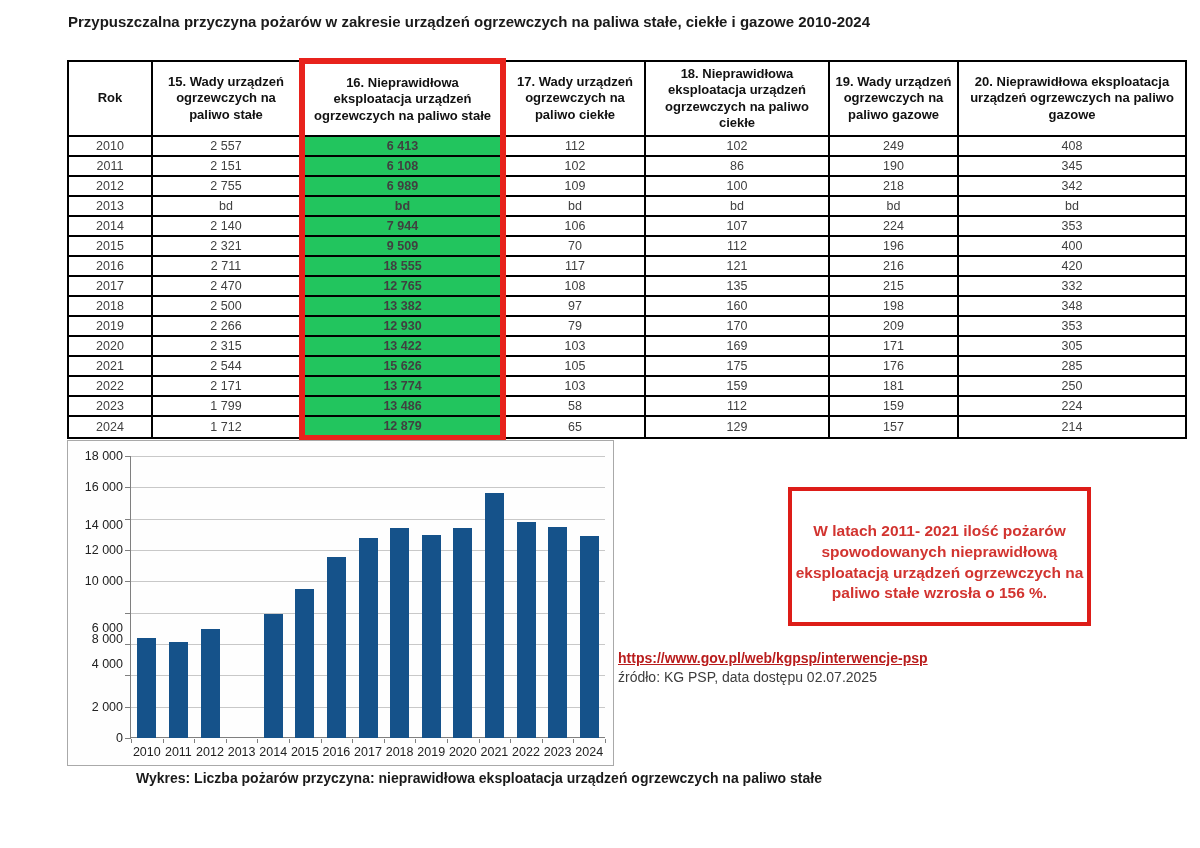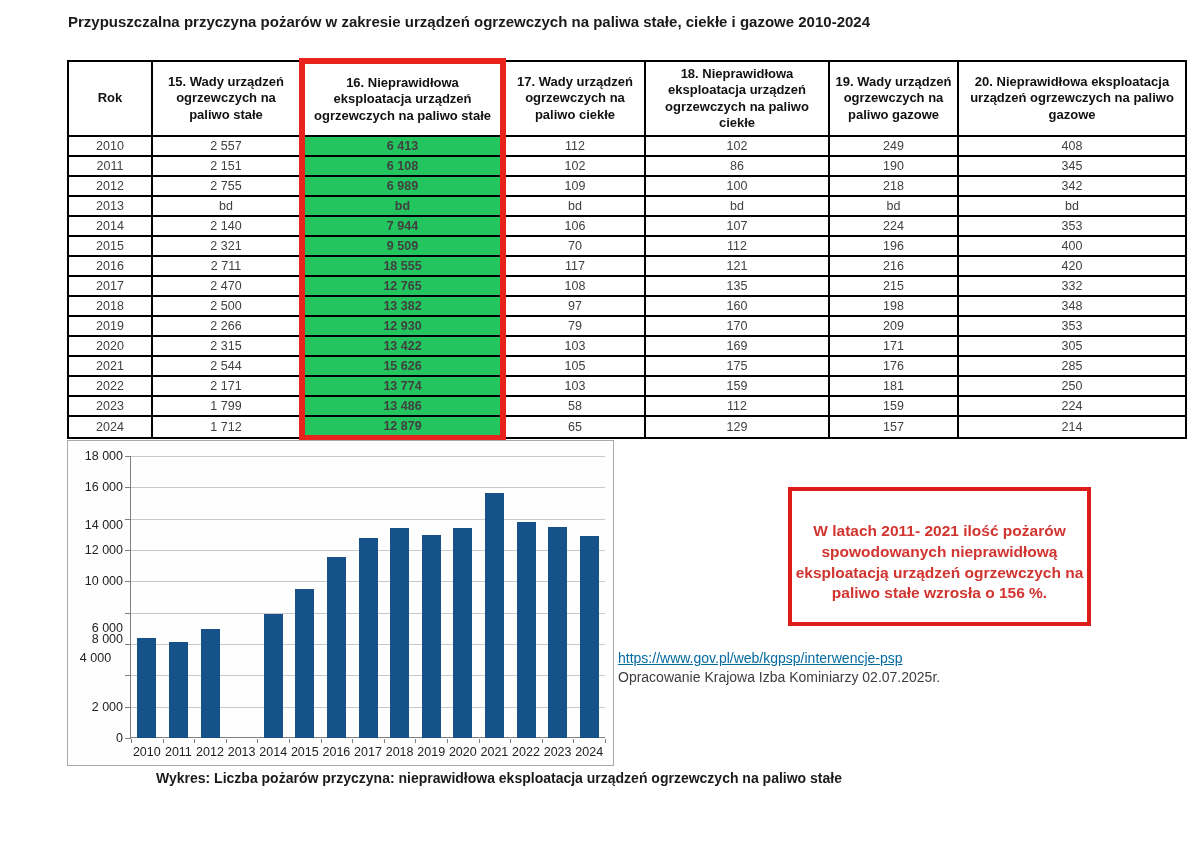--- a/index.html
+++ b/index.html
@@ -62,27 +62,27 @@
     border:4px solid #dd1d18;background:#fff;
     display:flex;align-items:center;justify-content:center;box-sizing:border-box;
   }
   .callout-text{
     font-size:15.5px;font-weight:bold;color:#d23430;
     text-align:center;line-height:1.35;padding:0 2px;margin-top:12px;
   }
   
   .sources{position:absolute;left:618px;top:649px;width:570px;font-size:14px;}
   .source-link{
-    display:block;color:#0369a1;text-decoration:underline;
-    line-height:19px;font-size:14px;
+    display:block;color:#b91c1c;text-decoration:underline;
+    line-height:19px;font-size:14px;font-weight:bold;
   }
   .source-line{line-height:19px;color:#3d3d3d;}
   
   .caption{
-    position:absolute;left:156px;top:770px;width:1000px;
+    position:absolute;left:136px;top:770px;width:1000px;
     font-size:14px;font-weight:bold;color:#1a1a1a;
   }
 </style>
 </head>
 <body>
 
 <h1 class="title">Przypuszczalna przyczyna pożarów w zakresie urządzeń ogrzewczych na paliwa stałe, ciekłe i gazowe 2010-2024</h1>
 
 <table class="data-table">
   <thead>
@@ -260,21 +260,21 @@
       <div class="bar" style="left: 322.3px; top: 71.722px; height: 210.278px; background: rgb(21, 82, 138);"></div>
       <div class="bar" style="left: 353.9px; top: 37.1927px; height: 244.807px; background: rgb(21, 82, 138);"></div>
       <div class="bar" style="left: 385.5px; top: 66.2073px; height: 215.793px; background: rgb(21, 82, 138);"></div>
       <div class="bar" style="left: 417.1px; top: 70.7193px; height: 211.281px; background: rgb(21, 82, 138);"></div>
       <div class="bar" style="left: 448.7px; top: 80.229px; height: 201.771px; background: rgb(21, 82, 138);"></div>
     </div>
 <div class="ylab" style="top: 290px;">0</div>
     <div class="ytick" style="left: 57px; top: 297px;"></div>
     <div class="ylab" style="top: 258.667px;">2 000</div>
     <div class="ytick" style="left: 57px; top: 265.667px;"></div>
-    <div class="ylab" style="top: 210px; text-align: center;">4 000</div>
+    <div class="ylab" style="top: 216px;">4 000</div>
     <div class="ytick" style="left: 57px; top: 234.333px;"></div>
     <div class="ylab" style="top: 180px;">6 000</div>
     <div class="ytick" style="left: 57px; top: 203px;"></div>
     <div class="ylab" style="top: 159px; margin-top: 32px;">8 000</div>
     <div class="ytick" style="left: 57px; top: 171.667px;"></div>
     <div class="ylab" style="top: 133.333px;">10 000</div>
     <div class="ytick" style="left: 57px; top: 140.333px;"></div>
     <div class="ylab" style="top: 102px;">12 000</div>
     <div class="ytick" style="left: 57px; top: 109px;"></div>
     <div class="ylab" style="top: 77px; text-align: right;">14 000</div>
@@ -316,17 +316,17 @@
     <div class="xlab" style="left: 499.2px; top: 304px;">2024</div>
   </div>
 
 <div class="callout">
   <div class="callout-text">W latach  2011- 2021 ilość pożarów spowodowanych nieprawidłową eksploatacją urządzeń ogrzewczych na paliwo stałe wzrosła o 156 %.</div>
 </div>
 
 <div class="sources">
   <a href="#" class="source-link">https://www.gov.pl/web/kgpsp/interwencje-psp</a>
   <div id="source-lines">
-      <div class="source-line">Opracowanie Krajowa Izba Kominiarzy  02.07.2025r.</div>
+      <div class="source-line">źródło: KG PSP, data dostępu 02.07.2025</div>
     </div>
 </div>
 
 <div class="caption">Wykres:  Liczba pożarów przyczyna: nieprawidłowa eksploatacja urządzeń ogrzewczych na paliwo stałe</div>
 
 </body></html>

